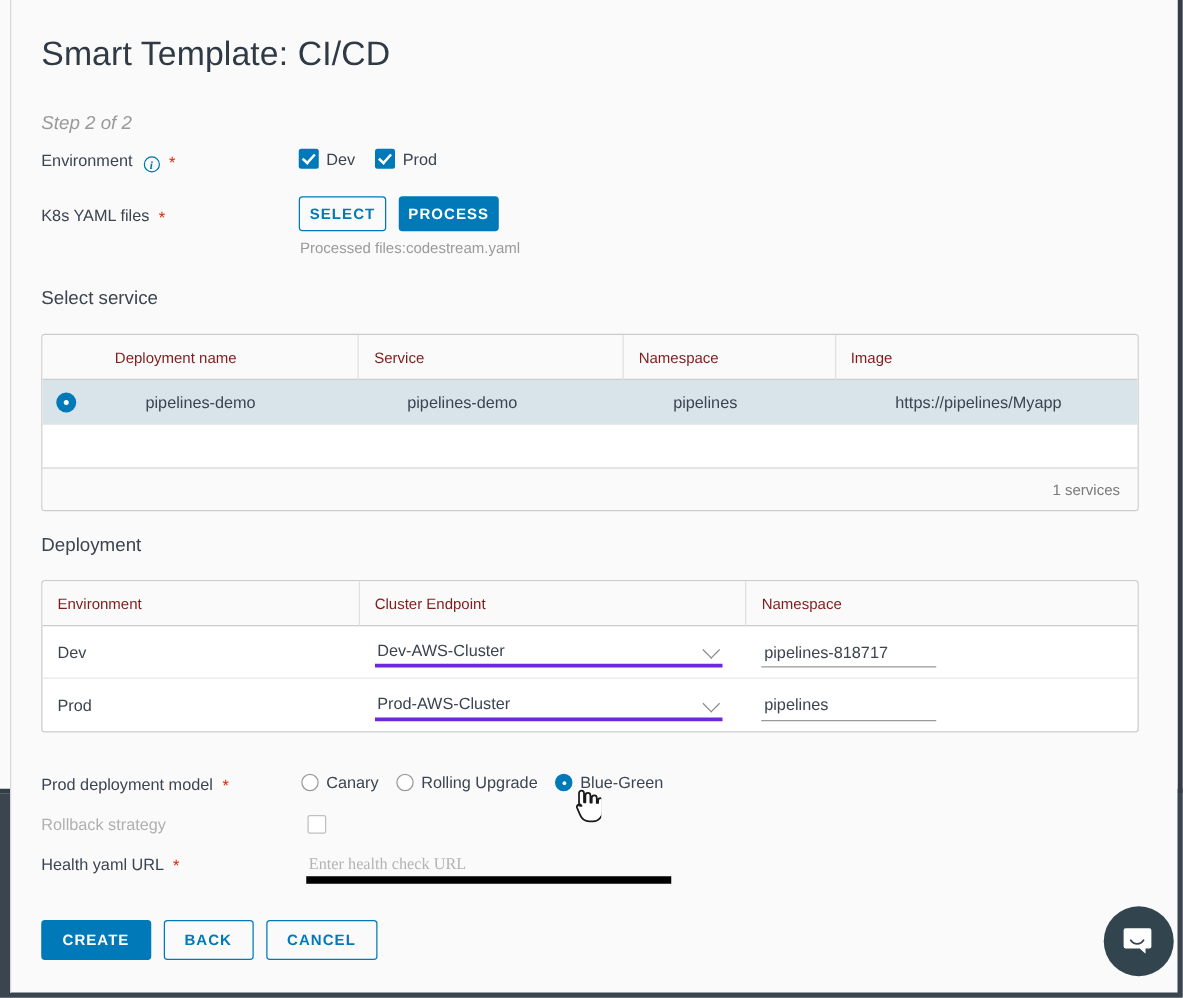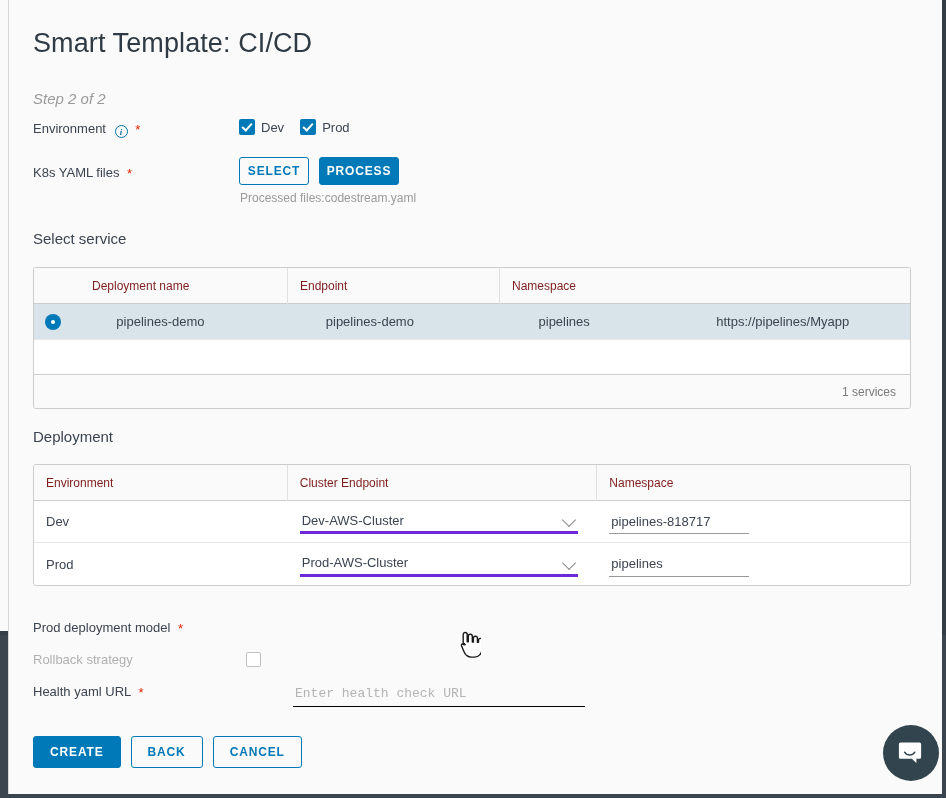--- a/index.html
+++ b/index.html
@@ -345,29 +345,28 @@
     box-sizing: border-box;
   }
 
   
   #health-input {
     position: absolute;
     left: 236px; top: 681px;
     width: 292px;
     height: 26px;
     border: none;
-    border-bottom: 1px solid #000000;
+    border-bottom: 6px solid #000000;
     background: transparent;
-    font-family: Liberation Mono, monospace;
+    font-family: Liberation Serif, serif;
     font-size: 13px;
     color: #3b4450;
     padding: 0 2px;
     box-sizing: border-box;
     outline: none;
-    margin-left: 48px;
   }
   #health-input::placeholder { color: #b4b4b4; }
 
   
   .footer-btns {
     position: absolute;
     left: 24px; top: 736px;
     display: flex;
     gap: 10px;
   }
@@ -427,22 +426,23 @@
     <button id="btn-select" class="btn btn-outline">SELECT</button>
     <button id="btn-process" class="btn btn-solid">PROCESS</button>
     <div class="processed-note">Processed files:codestream.yaml</div>
 
     <div class="section-heading" id="heading-select-service">Select service</div>
 
     <div class="data-table" id="table-services">
       <div class="tr thead">
         <div class="th col-radio no-div"></div>
         <div class="th col-dep">Deployment name</div>
-        <div class="th col-svc">Endpoint</div>
+        <div class="th col-svc">Service</div>
         <div class="th col-ns">Namespace</div>
+        <div class="th col-img no-div">Image</div>
       </div>
 
       <div class="tr tbody-row selected">
         <div class="td col-radio">
           <span class="radio-dot"></span>
         </div>
         <div class="td col-dep">pipelines-demo</div>
         <div class="td col-svc">pipelines-demo</div>
         <div class="td col-ns">pipelines</div>
         <div class="td col-img">https://pipelines/Myapp</div>
@@ -489,20 +489,34 @@
           <input class="underline-input" type="text" value="pipelines" style="">
         </div>
       </div>
     </div>
 
     <div class="form-label" style="top:620px;">
       <span>Prod deployment model</span>
       <span class="req">*</span>
     </div>
 
+    <div class="radio-group">
+      <label class="radio-item">
+        <span class="radio-circle"></span>
+        <span class="radio-label">Canary</span>
+      </label>
+      <label class="radio-item">
+        <span class="radio-circle"></span>
+        <span class="radio-label">Rolling Upgrade</span>
+      </label>
+      <label class="radio-item">
+        <span class="radio-circle on"></span>
+        <span class="radio-label">Blue-Green</span>
+      </label>
+    </div>
 
     <div class="form-label disabled" style="top:652px;">Rollback strategy</div>
     <span class="plain-cb"></span>
 
     <div class="form-label" style="top:684px;">
       <span>Health yaml URL</span>
       <span class="req">*</span>
     </div>
     <input id="health-input" type="text" placeholder="Enter health check URL" style="">
 

